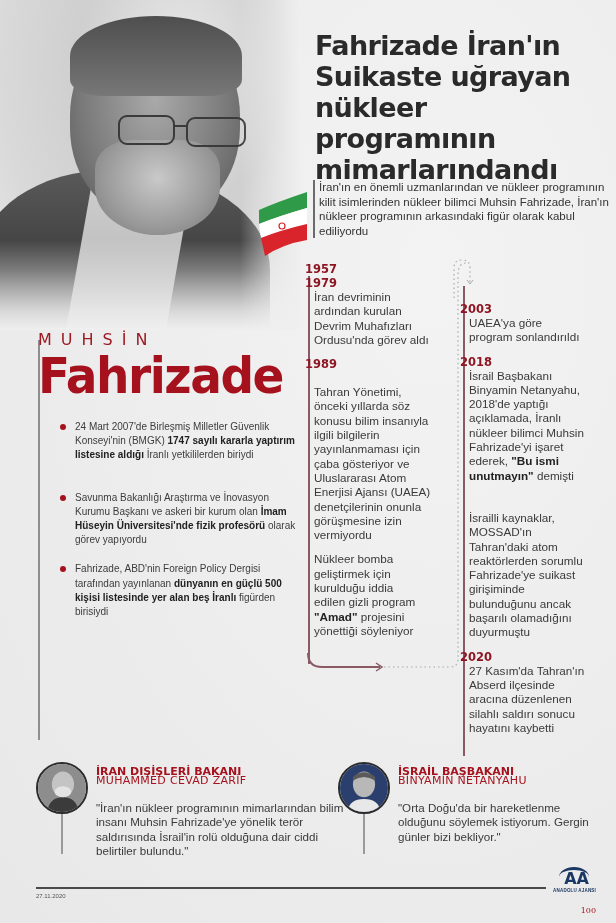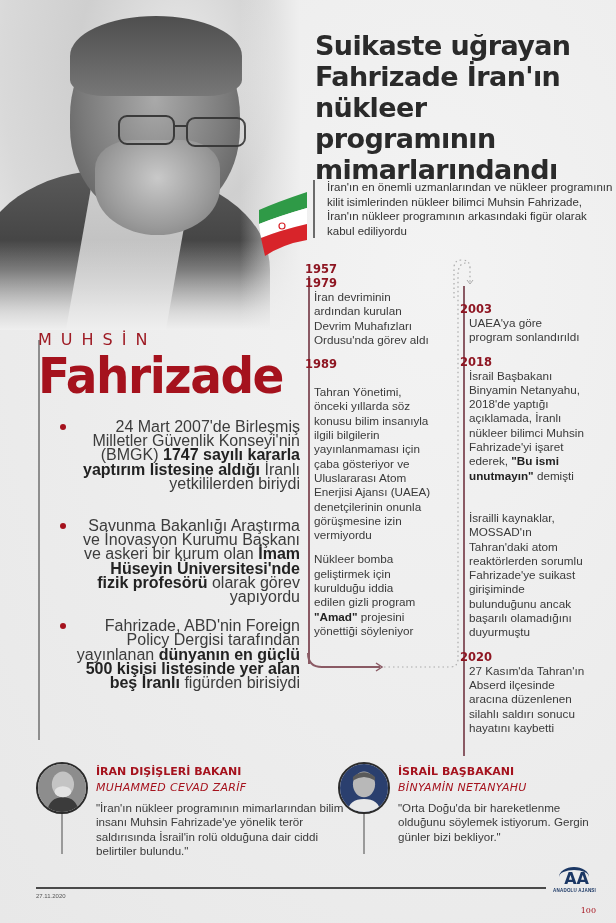--- a/index.html
+++ b/index.html
@@ -35,34 +35,34 @@
     background: linear-gradient(90deg, rgba(239,239,239,0) 0%, #efefef 100%); }
 
   
   .flag { position: absolute; left: 257px; top: 188px; width: 52px; height: 72px; }
 
   
   .title { position: absolute; left: 315px; top: 30px; width: 300px;
     font-family: "DejaVu Sans", sans-serif; font-weight: bold; font-size: 27px; line-height: 31px;
     color: #2a2a2a; letter-spacing: -0.6px; }
   .intro { position: absolute; left: 313px; top: 180px; width: 300px;
-    padding-left: 12px; border-left: 2px solid #6b6b6b;
+    padding-left: 4px; border-left: 2px solid #6b6b6b;
     font-size: 11.5px; line-height: 14.5px; color: #333; }
 
   
   .name-block { position: absolute; left: 38px; top: 330px; }
   .first-name { font-size: 16px; letter-spacing: 9px; color: #9e1b24; font-family: "DejaVu Sans", sans-serif; font-weight: normal; }
   .last-name { font-family: "DejaVu Sans", sans-serif; font-weight: bold; font-size: 47px; line-height: 50px;
     color: #a5121d; letter-spacing: -1.5px; margin-top: 2px; transform: scaleY(1.05); }
   .left-rule { position: absolute; left: 38px; top: 340px; width: 2px; height: 400px; background: #8e8e8e; }
 
   
   .bullets { position: absolute; left: 60px; top: 420px; width: 240px; list-style: none; }
-  .bullets li { position: relative; padding-left: 15px; font-size: 16px; line-height: 14.2px;
-    color: #3c3c3c; margin-bottom: 15px; text-align: right; }
+  .bullets li { position: relative; padding-left: 15px; font-size: 10px; line-height: 14.2px;
+    color: #3c3c3c; margin-bottom: 15px; }
   .bullets li .dot { position: absolute; left: 0; top: 4px; width: 6px; height: 6px; border-radius: 50%; background: #a5121d; }
   .bullets b { color: #222; font-weight: bold; }
 
   
   .tl-col { position: absolute; }
   .tl-col.c1 { left: 305px; top: 262px; width: 150px; }
   .tl-col.c2 { left: 460px; top: 302px; width: 156px; }
   .tl-line { position: absolute; width: 2px; background: #8a5a64; }
   .year { font-family: "DejaVu Sans", sans-serif; font-weight: bold; font-size: 11.5px; color: #8e1622; line-height: 14px; }
   .tl-text { font-size: 11.7px; line-height: 14.3px; color: #3a3a3a; padding-left: 9px; margin-bottom: 10px; }
@@ -70,22 +70,22 @@
 
   .dotted-path { position: absolute; }
 
   
   .quote { position: absolute; }
   .quote .avatar { position: absolute; left: 0; top: 0; width: 52px; height: 52px; border-radius: 50%;
     border: 2px solid #2b2b2b; overflow: hidden; }
   .quote .stem { position: absolute; left: 25px; top: 52px; width: 2px; height: 40px; background: #9a9a9a; }
   .quote .role { position: absolute; left: 60px; top: 3px; font-family: "DejaVu Sans", sans-serif; font-weight: bold;
     font-size: 11px; color: #a5121d; white-space: nowrap; }
-  .quote .person { position: absolute; left: 60px; top: 19px; font-family: "DejaVu Sans", sans-serif;
-    font-size: 11px; color: #a5121d; letter-spacing: 0.3px; white-space: nowrap; font-style: italic; }
+  .quote .person { position: absolute; left: 60px; top: 12px; font-family: "DejaVu Sans", sans-serif;
+    font-size: 11px; color: #a5121d; letter-spacing: 0.3px; white-space: nowrap; }
   .quote .text { position: absolute; left: 60px; top: 39px; font-size: 11.6px; line-height: 14.3px; color: #3a3a3a; }
   .q1 { left: 36px; top: 762px; }
   .q1 .text { width: 260px; }
   .q2 { left: 338px; top: 762px; }
   .q2 .text { width: 210px; }
 
   .bottom-rule { position: absolute; left: 36px; top: 887px; width: 510px; height: 2px; background: #4a4a4a; }
   .date { position: absolute; left: 36px; top: 893px; font-size: 6px; color: #555; }
 
   .logo { position: absolute; left: 552px; top: 867px; width: 44px; height: 50px; text-align: right; }
@@ -116,22 +116,22 @@
   </div>
 
   <svg class="flag" viewBox="0 0 52 72">
     <path d="M2 22 Q20 14 50 4 L50 20 Q22 28 2 36 Z" fill="#2f9a47"></path>
     <path d="M2 36 Q22 28 50 20 L50 36 Q24 42 4 50 Z" fill="#ffffff"></path>
     <path d="M4 50 Q24 42 50 36 L50 52 Q26 56 8 68 Z" fill="#d8242a"></path>
     <circle cx="25" cy="38" r="3" fill="none" stroke="#d8242a" stroke-width="1.2"></circle>
   </svg>
 
   <h1 class="title">
+    <div>Fahrizade İran'ın</div>
     <div>Suikaste uğrayan</div>
-    <div>Fahrizade İran'ın</div>
     <div>nükleer programının</div>
     <div>mimarlarındandı</div>
   </h1>
 
   <p class="intro">İran'ın en önemli uzmanlarından ve nükleer programının kilit isimlerinden nükleer bilimci Muhsin Fahrizade, İran'ın nükleer programının arkasındaki figür olarak kabul ediliyordu</p>
 
   <div class="left-rule"></div>
   <div class="name-block">
     <div class="first-name">MUHSİN</div>
     <div class="last-name">Fahrizade</div>

